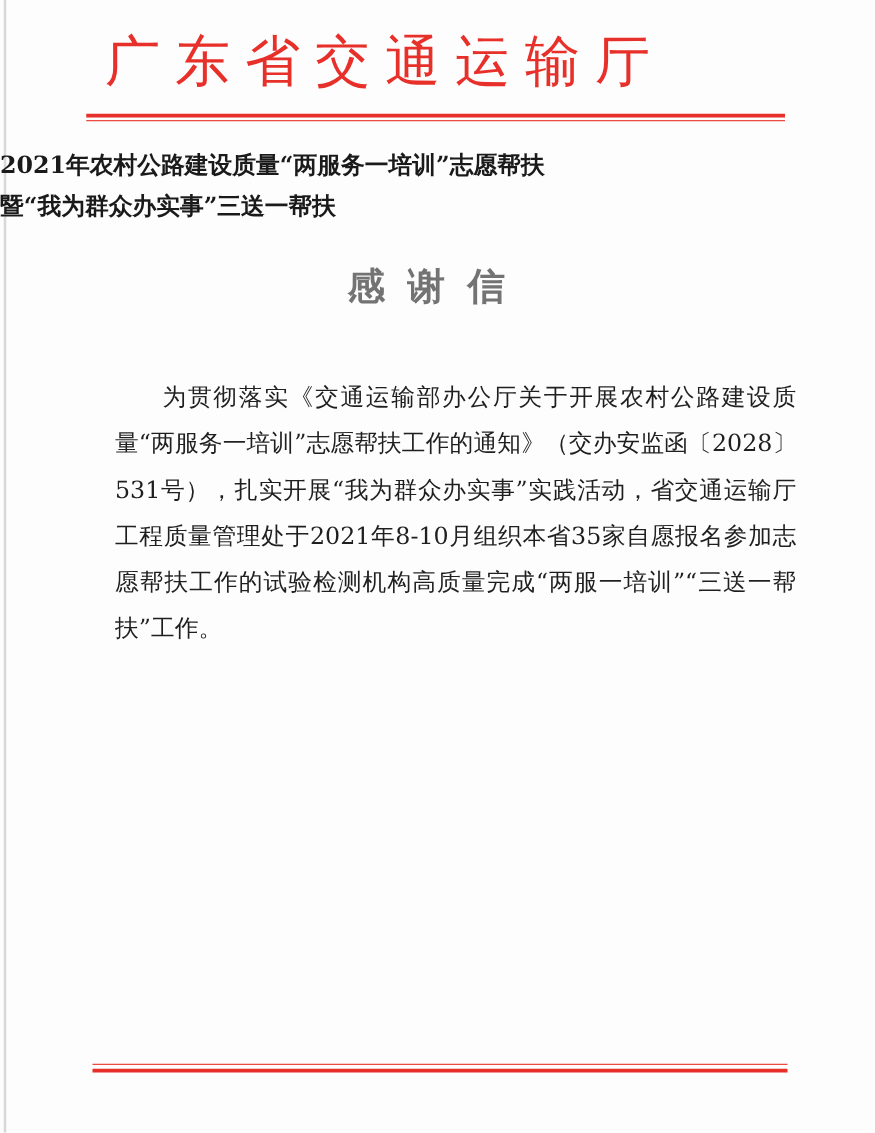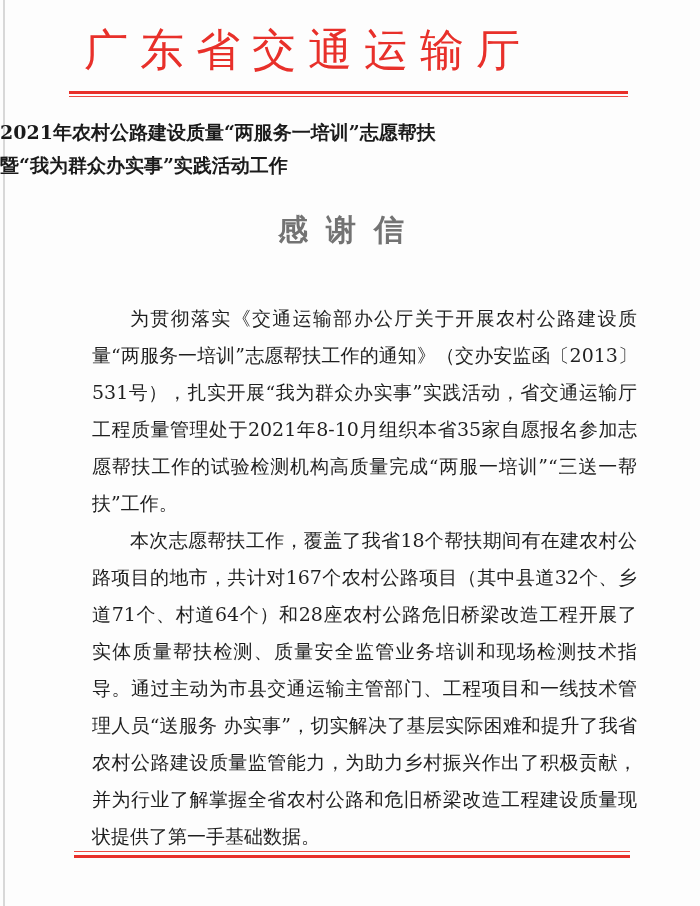--- a/index.html
+++ b/index.html
@@ -57,23 +57,22 @@
 <body>
 
 <div class="page-edge"></div>
 
 <div class="masthead">广东省交通运输厅</div>
 
 <div class="rule-thick" style="left:69px; top:91px; width:559px;"></div>
 <div class="rule-thin" style="left:69px; top:96px; width:559px;"></div>
 
 <div class="title" style="top:117px;">2021年农村公路建设质量“两服务一培训”志愿帮扶</div>
-<div class="title" style="top:150px;">暨“我为群众办实事”实践活动工作</div>
+<div class="title" style="top:150px;">暨“我为群众办实事”三送一帮扶</div>
 
 <div class="letter-heading">感谢信</div>
 
 <div class="body-text" style="top:300px;">
-  <p class="para">为贯彻落实《交通运输部办公厅关于开展农村公路建设质量“两服务一培训”志愿帮扶工作的通知》（交办安监函〔2013〕531号），扎实开展“我为群众办实事”实践活动，省交通运输厅工程质量管理处于2021年8-10月组织本省35家自愿报名参加志愿帮扶工作的试验检测机构高质量完成“两服一培训”“三送一帮扶”工作。</p>
-  <p class="para">本次志愿帮扶工作，覆盖了我省18个帮扶期间有在建农村公路项目的地市，共计对167个农村公路项目（其中县道32个、乡道71个、村道64个）和28座农村公路危旧桥梁改造工程开展了实体质量帮扶检测、质量安全监管业务培训和现场检测技术指导。通过主动为市县交通运输主管部门、工程项目和一线技术管理人员“送服务 办实事”，切实解决了基层实际困难和提升了我省农村公路建设质量监管能力，为助力乡村振兴作出了积极贡献，并为行业了解掌握全省农村公路和危旧桥梁改造工程建设质量现状提供了第一手基础数据。</p>
+  <p class="para">为贯彻落实《交通运输部办公厅关于开展农村公路建设质量“两服务一培训”志愿帮扶工作的通知》（交办安监函〔2028〕531号），扎实开展“我为群众办实事”实践活动，省交通运输厅工程质量管理处于2021年8-10月组织本省35家自愿报名参加志愿帮扶工作的试验检测机构高质量完成“两服一培训”“三送一帮扶”工作。</p>
 </div>
 
 <div class="rule-thin" style="left:74px; top:851px; width:556px;"></div>
 <div class="rule-thick" style="left:74px; top:855px; width:556px;"></div>
 
 </body></html>

